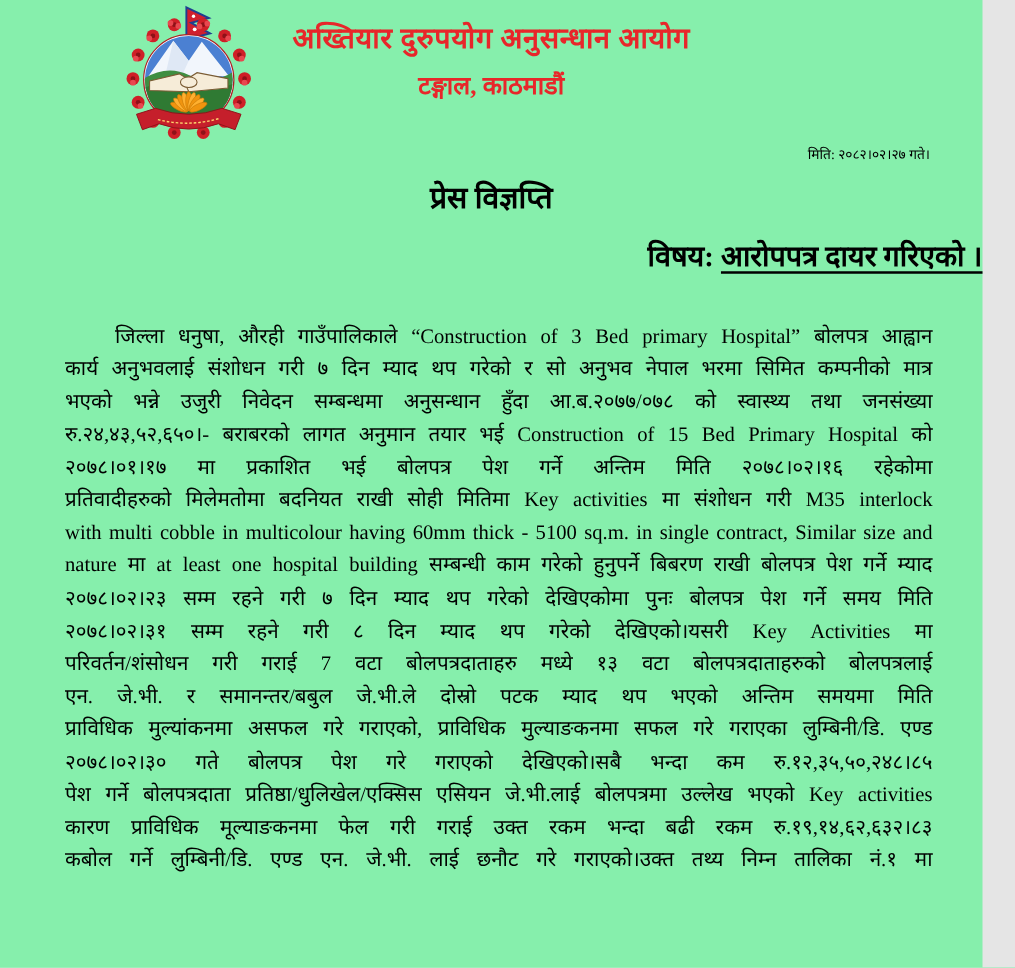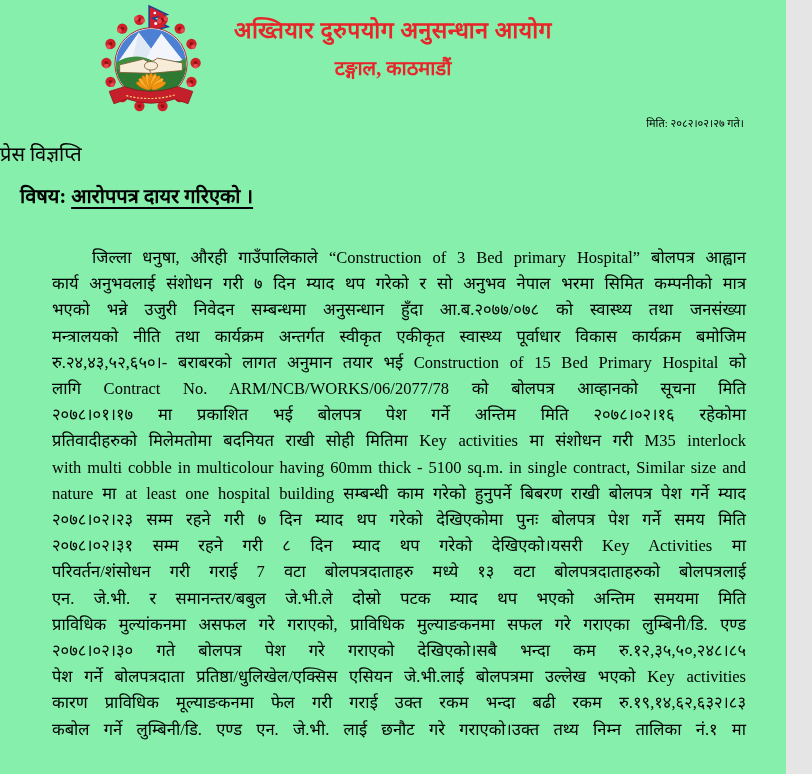--- a/index.html
+++ b/index.html
@@ -14,22 +14,22 @@
     position:absolute; left:0; top:0;
     width:786px; height:774px;
     background:#86efac;
   }
   .letterhead { position:relative; height:104px; }
   .logo-wrap { position:absolute; left:94px; top:4px; width:114px; height:114px; }
   .org-block { text-align:center; padding-top:13px; color:#e8262a; font-weight:bold; }
   .org-line1 { font-size:23px; letter-spacing:0.5px; }
   .org-line2 { font-size:20px; margin-top:9px; }
   .date-line { text-align:right; padding-right:42px; font-size:11px; margin-top:11px; color:#000; }
-  .doc-title { font-size:20px; font-weight:normal; margin-top:10px; }
-  .subject-line { text-align:left; font-size:20px; font-weight:bold; margin-top:15px;padding-left:20px; }
+  .doc-title { text-align:center; font-size:24px; font-weight:bold; margin-top:10px; }
+  .subject-line { text-align:right; font-size:23px; font-weight:bold; margin-top:15px; }
   .subject-line .u { text-decoration:underline; text-underline-offset:4px; text-decoration-thickness:1.5px; }
   .body-text {
     padding:0 40px 0 52px;
     margin-top:36px;
     font-size:16.5px;
     line-height:26.2px;
   }
   .body-line { text-align:justify; text-align-last:justify; white-space:normal; }
   .body-line.first { text-indent:40px; }
 </style>
@@ -171,23 +171,21 @@
     <div class="doc-title">प्रेस विज्ञप्ति</div>
 
     <div class="subject-line">
       <span>विषय: </span><span class="u">आरोपपत्र दायर गरिएको ।</span>
     </div>
 
     <div class="body-text">
       <div class="body-line first">जिल्ला धनुषा, औरही गाउँपालिकाले “Construction of 3 Bed primary Hospital” बोलपत्र आह्वान</div>
       <div class="body-line">कार्य अनुभवलाई संशोधन गरी ७ दिन म्याद थप गरेको र सो अनुभव नेपाल भरमा सिमित कम्पनीको मात्र</div>
       <div class="body-line">भएको भन्ने उजुरी निवेदन सम्बन्धमा अनुसन्धान हुँदा आ.ब.२०७७/०७८ को स्वास्थ्य तथा जनसंख्या</div>
-      <div class="body-line">मन्त्रालयको नीति तथा कार्यक्रम अन्तर्गत स्वीकृत एकीकृत स्वास्थ्य पूर्वाधार विकास कार्यक्रम बमोजिम</div>
       <div class="body-line">रु.२४,४३,५२,६५०।- बराबरको लागत अनुमान तयार भई Construction of 15 Bed Primary Hospital को</div>
-      <div class="body-line">लागि Contract No. ARM/NCB/WORKS/06/2077/78 को बोलपत्र आव्हानको सूचना मिति</div>
       <div class="body-line">२०७८।०१।१७ मा प्रकाशित भई बोलपत्र पेश गर्ने अन्तिम मिति २०७८।०२।१६ रहेकोमा</div>
       <div class="body-line">प्रतिवादीहरुको मिलेमतोमा बदनियत राखी सोही मितिमा Key activities मा संशोधन गरी M35 interlock</div>
       <div class="body-line">with multi cobble in multicolour having 60mm thick - 5100 sq.m. in single contract, Similar size and</div>
       <div class="body-line">nature मा at least one hospital building सम्बन्धी काम गरेको हुनुपर्ने बिबरण राखी बोलपत्र पेश गर्ने म्याद</div>
       <div class="body-line">२०७८।०२।२३ सम्म रहने गरी ७ दिन म्याद थप गरेको देखिएकोमा पुनः बोलपत्र पेश गर्ने समय मिति</div>
       <div class="body-line">२०७८।०२।३१ सम्म रहने गरी ८ दिन म्याद थप गरेको देखिएको।यसरी Key Activities मा</div>
       <div class="body-line">परिवर्तन/शंसोधन गरी गराई 7 वटा बोलपत्रदाताहरु मध्ये १३ वटा बोलपत्रदाताहरुको बोलपत्रलाई</div>
       <div class="body-line">एन. जे.भी. र समानन्तर/बबुल जे.भी.ले दोस्रो पटक म्याद थप भएको अन्तिम समयमा मिति</div>
       <div class="body-line">प्राविधिक मुल्यांकनमा असफल गरे गराएको, प्राविधिक मुल्याङकनमा सफल गरे गराएका लुम्बिनी/डि. एण्ड</div>
       <div class="body-line">२०७८।०२।३० गते बोलपत्र पेश गरे गराएको देखिएको।सबै भन्दा कम रु.१२,३५,५०,२४८।८५</div>

